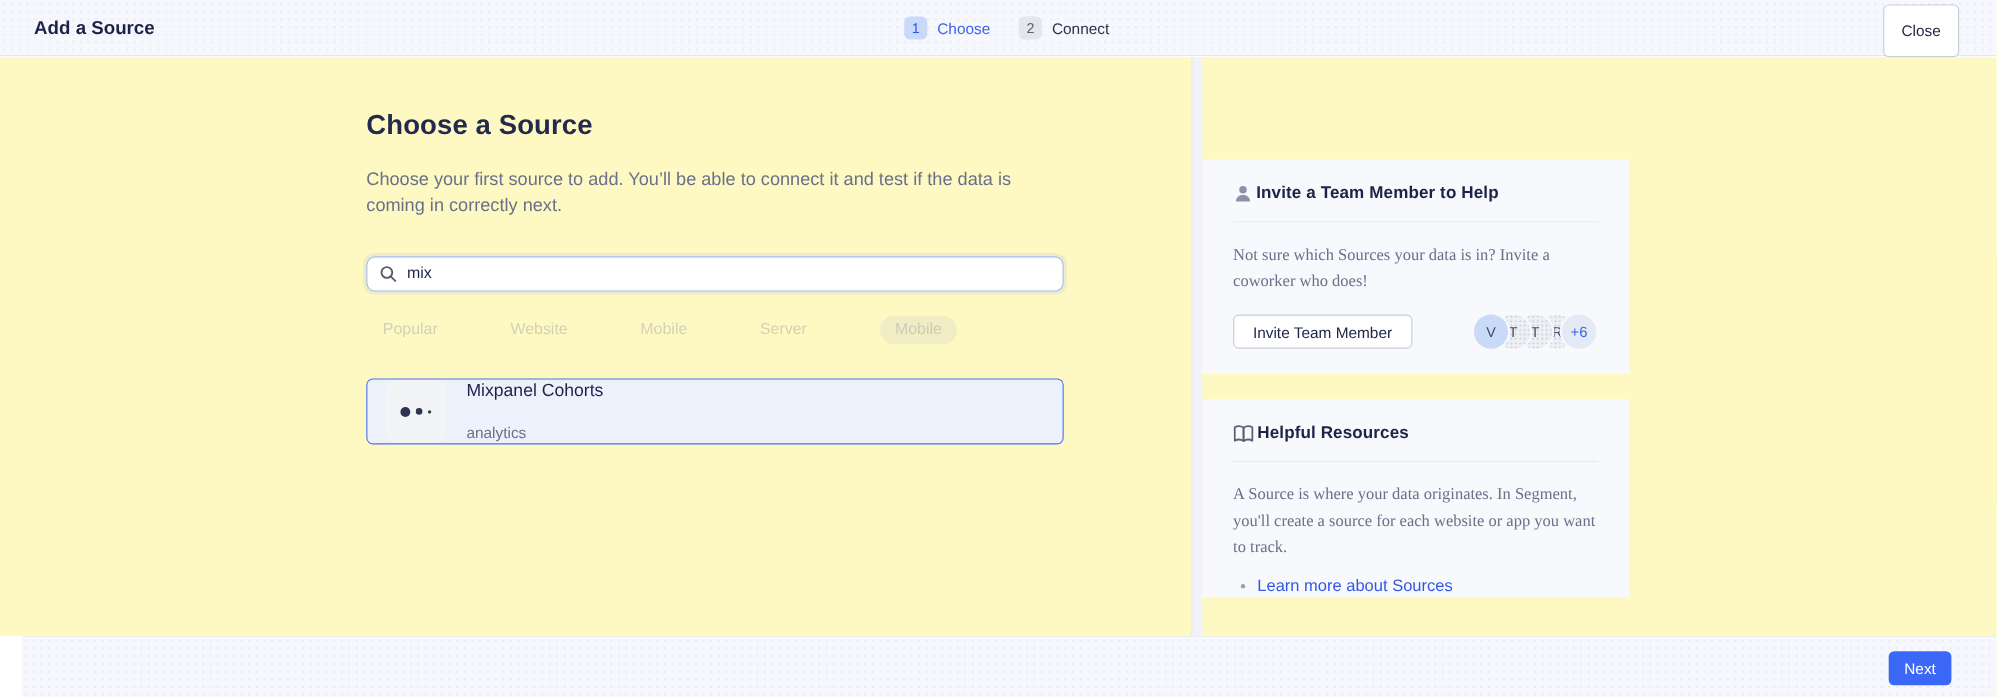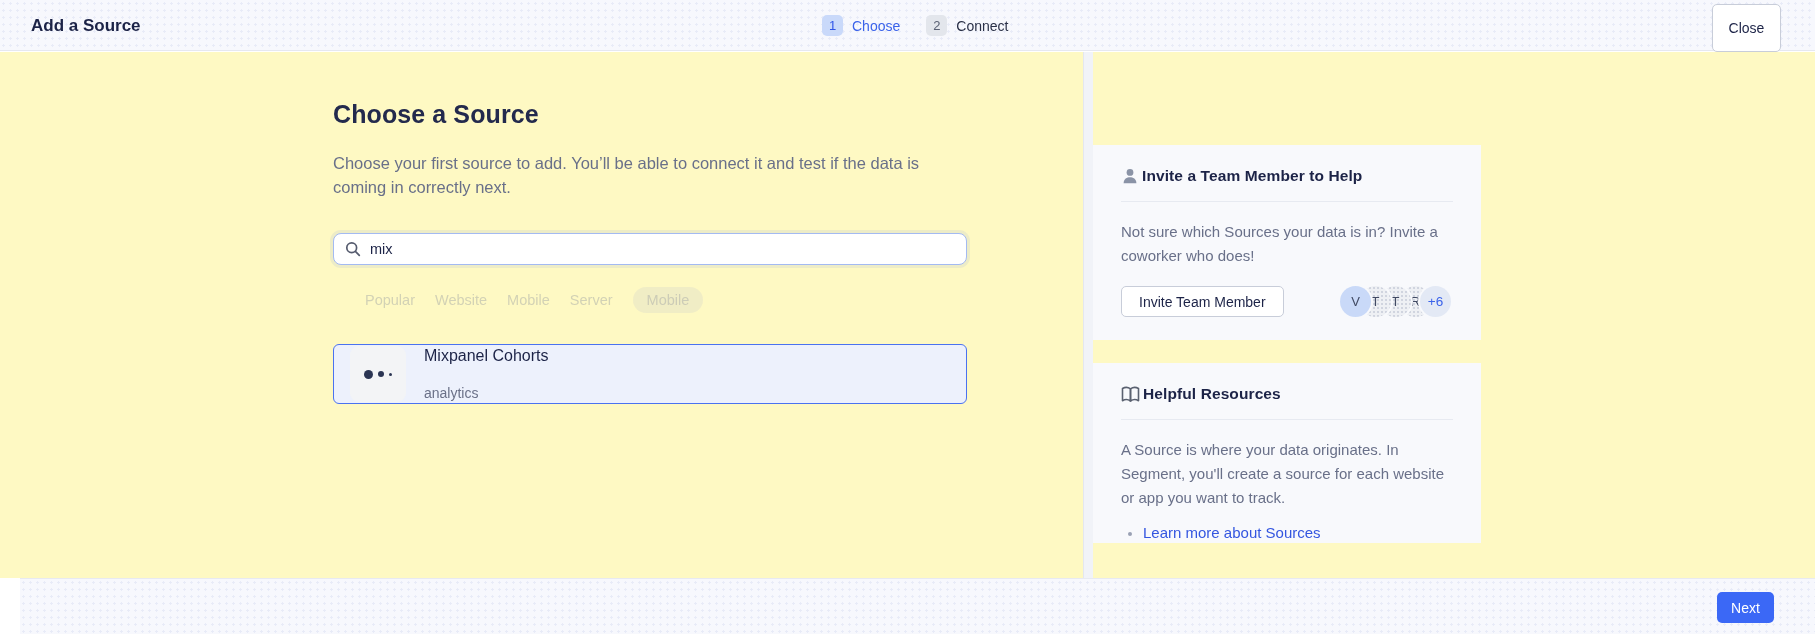--- a/index.html
+++ b/index.html
@@ -63,22 +63,22 @@
     margin-top: 34px; width: 634px; height: 32px;
     background: #fff; border: 1.5px solid #a3baf2; border-radius: 8px;
     box-shadow: 0 0 0 3px rgba(90,125,240,0.10);
     display: flex; align-items: center; padding: 0 11px; gap: 9px;
   }
   .search-box input {
     border: none; outline: none; flex: 1; font-size: 14.5px; color: #1c2347;
     font-family: "Liberation Sans", sans-serif; background: transparent;
   }
   .tabs {
-    margin-top: 22px; margin-left: 32px;
-    display: flex; align-items: center; gap: 20px; height: 26px;
+    margin-top: 22px; margin-left: 15px;
+    display: flex; align-items: center; gap: 66px; height: 26px;
   }
   .tab { font-size: 14.5px; color: rgba(110,120,148,0.30); cursor: pointer; white-space: nowrap; }
   .tab.pill {
     background: rgba(175,185,208,0.18);
     border-radius: 13px; padding: 5px 14px;
     color: rgba(110,120,148,0.28);
   }
   .source-card {
     margin-top: 31px; width: 634px; height: 60px;
     background: #edf1fc; border: 1.5px solid #4a72f0; border-radius: 6px;
@@ -101,21 +101,21 @@
   }
   aside { position: absolute; left: 1093px; top: 0; width: 388px; bottom: 0; }
   .panel {
     background: #f8f9fc; padding: 22px 28px;
   }
   .panel-1 { margin-top: 93px; height: 195px; }
   .panel-2 { margin-top: 23px; height: 180px; overflow: hidden; }
   .panel-head { display: flex; align-items: center; gap: 3px; }
   .panel-title { font-size: 15.5px; font-weight: bold; color: #1c2347; letter-spacing: 0.1px; }
   .panel-rule { border: none; border-top: 1px solid #e7eaf1; margin: 16px 0 18px 0; }
-  .panel-body { font-size: 15px; line-height: 24px; color: #697089; width: 340px; }
+  .panel-body { font-size: 15px; line-height: 24px; color: #697089; width: 340px; font-family: Liberation Serif, serif; }
   .invite-row { margin-top: 18px; display: flex; align-items: center; justify-content: space-between; }
   .invite-btn { height: 31px; padding: 0 17px; font-size: 14px; }
   .avatars { display: flex; align-items: center; margin-right: 2px; }
   .avatar {
     width: 31px; height: 31px; border-radius: 50%;
     display: flex; align-items: center; justify-content: center;
     font-size: 13px; color: #414a63; margin-left: -11px;
     box-shadow: 0 0 0 2px #f8f9fc; position: relative;
   }
   .avatar:first-child { margin-left: 0; }

